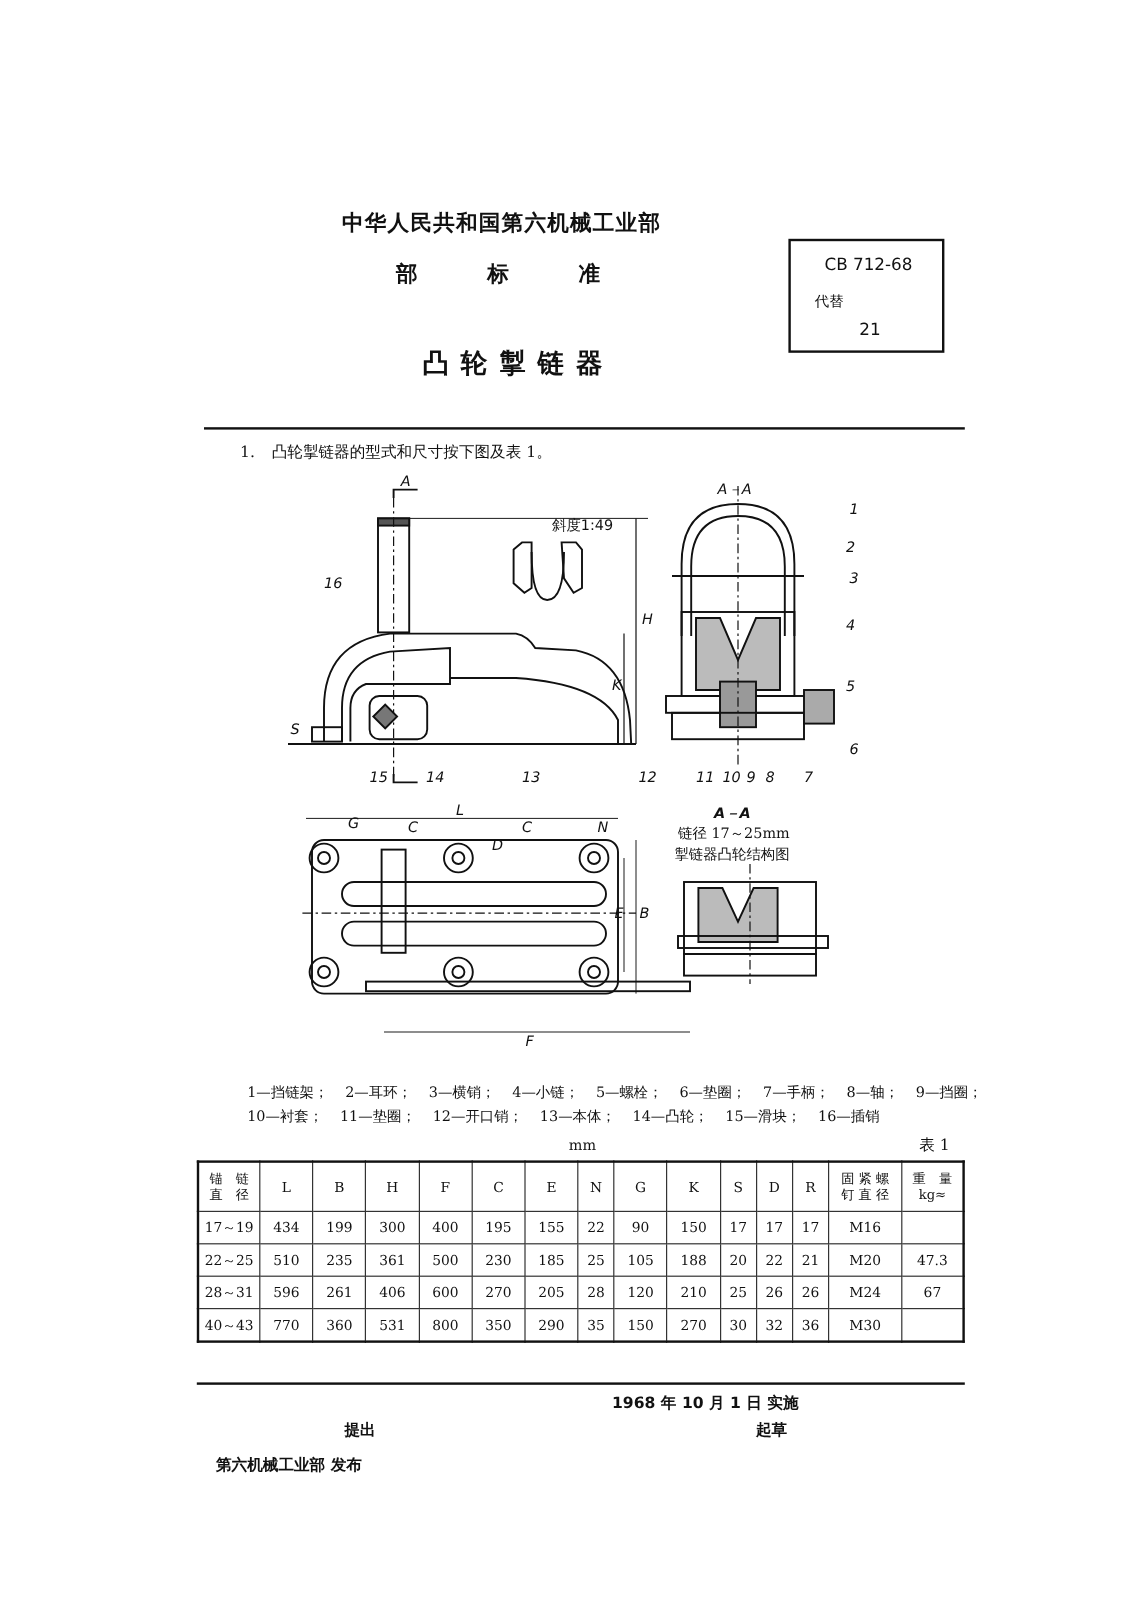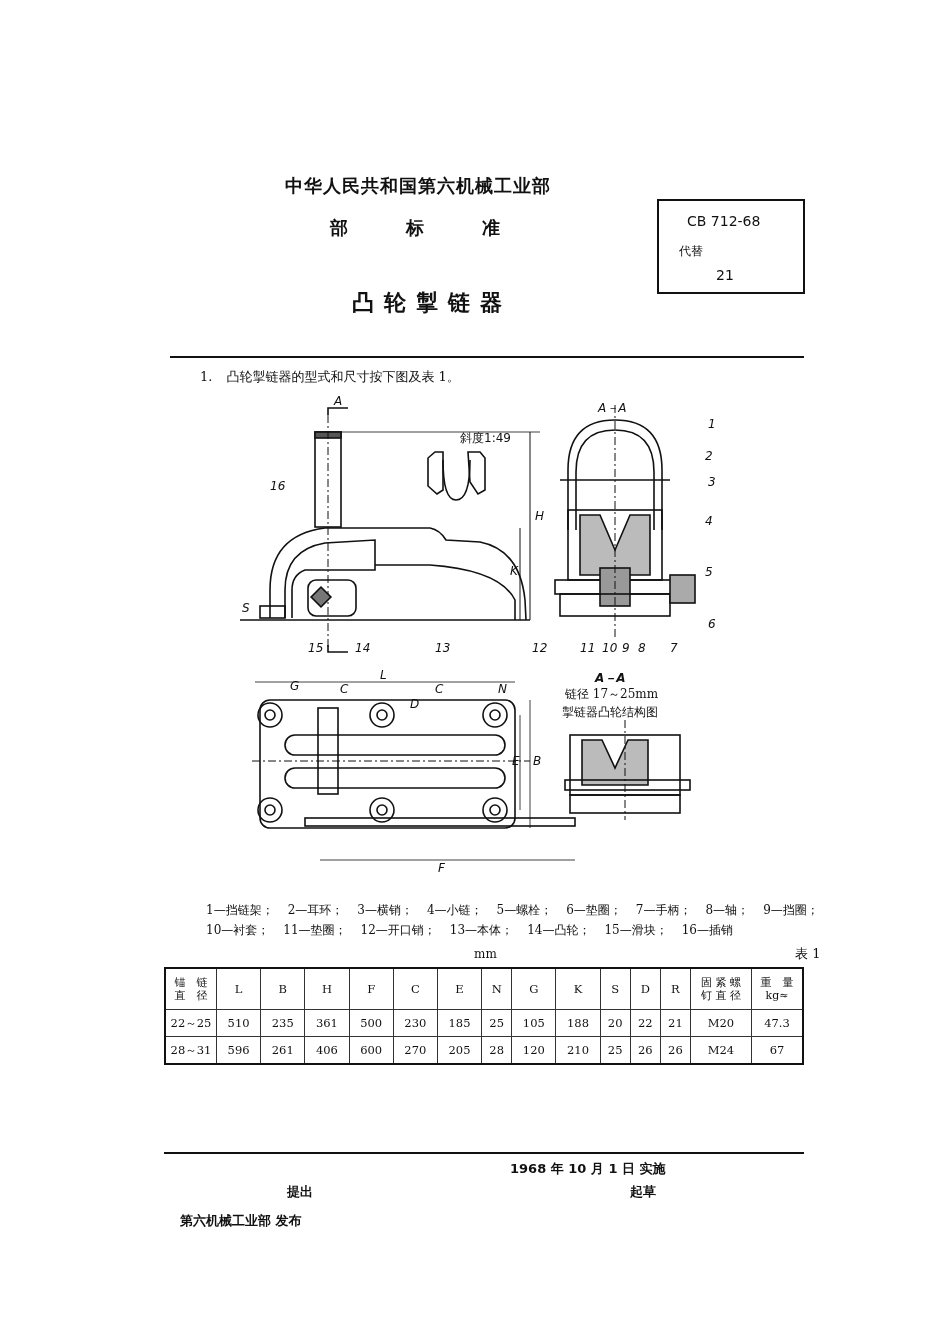--- a/index.html
+++ b/index.html
@@ -4,32 +4,32 @@
 <style>
   html, body { margin: 0; padding: 0; background: #ffffff; }
   body { width: 950px; height: 1343px; position: relative; overflow: hidden;
          font-family: "DejaVu Sans", sans-serif; color: #111; }
   .abs { position: absolute; }
   .ministry { left: 285px; top: 174px; font-size: 18px; font-weight: bold; letter-spacing: 1px; }
   .std-type { left: 330px; top: 216px; font-size: 18px; font-weight: bold; display: flex; gap: 0; }
   .std-type span { display: inline-block; }
   .std-type span + span { margin-left: 58px; }
   .doc-title { left: 340px; top: 288px; font-size: 22px; font-weight: bold; letter-spacing: 10px; margin-left: 12px; }
-  .code-box { left: 657px; top: 199px; width: 148px; height: 95px; border: 2px solid #111; box-sizing: border-box; text-align: right; }
+  .code-box { left: 657px; top: 199px; width: 130px; height: 95px; border: 2px solid #111; box-sizing: border-box; text-align: right; }
   .code-box .code { position: absolute; left: 28px; top: 12px; font-size: 14px; font-family: "DejaVu Sans", sans-serif; }
   .code-box .replace { position: absolute; left: 20px; top: 42px; font-size: 12px; font-family: Liberation Mono, monospace; }
   .code-box .num { position: absolute; left: 57px; top: 66px; font-size: 14px; }
   .rule-top { left: 170px; top: 356px; width: 634px; height: 0; border-top: 2px solid #111; }
   .clause { left: 200px; top: 368px; font-size: 13px; font-family: "DejaVu Serif", serif; }
   .clause .no { margin-right: 14px; }
   .drawing { left: 230px; top: 390px; width: 500px; height: 490px; }
   .legend { left: 206px; font-size: 12px; font-family: "DejaVu Serif", serif; white-space: nowrap; }
   .legend span { margin-right: 14px; }
   .unit { left: 474px; top: 947px; font-size: 12px; font-family: "DejaVu Serif", serif; }
-  .table-no { left: 766px; top: 945px; font-size: 13px; font-family: "DejaVu Serif", serif; margin-left: 29px; }
+  .table-no { left: 766px; top: 945px; font-size: 13px; font-family: "DejaVu Serif", serif; }
   table.data { position: absolute; left: 164px; top: 967px; width: 640px; border-collapse: collapse;
                font-family: "DejaVu Serif", serif; font-size: 11.5px; border: 2px solid #111; }
   table.data th, table.data td { border: 1px solid #333; text-align: center; padding: 0; font-weight: normal; }
   table.data thead th { height: 40px; }
   table.data tbody td { height: 26px; }
   .hdr2 { display: block; line-height: 13px; font-size: 11px; }
   .rule-bottom { left: 164px; top: 1152px; width: 640px; border-top: 2px solid #111; }
   .foot { font-size: 13px; font-weight: bold; }
 </style>
 </head>
@@ -197,20 +197,37 @@
           <span class="hdr2">钉 直 径</span>
         </th>
       <th style="width:50px">
           <span class="hdr2">重　量</span>
           <span class="hdr2">kg≈</span>
         </th>
     </tr>
   </thead>
   <tbody>
     <tr>
+      <td>17～19</td>
+        <td>434</td>
+        <td>199</td>
+        <td>300</td>
+        <td>400</td>
+        <td>195</td>
+        <td>155</td>
+        <td>22</td>
+        <td>90</td>
+        <td>150</td>
+        <td>17</td>
+        <td>17</td>
+        <td>17</td>
+        <td>M16</td>
+        <td></td>
+    </tr>
+    <tr>
       <td>22～25</td>
         <td>510</td>
         <td>235</td>
         <td>361</td>
         <td>500</td>
         <td>230</td>
         <td>185</td>
         <td>25</td>
         <td>105</td>
         <td>188</td>
@@ -230,20 +247,37 @@
         <td>205</td>
         <td>28</td>
         <td>120</td>
         <td>210</td>
         <td>25</td>
         <td>26</td>
         <td>26</td>
         <td>M24</td>
         <td>67</td>
     </tr>
+    <tr>
+      <td>40～43</td>
+        <td>770</td>
+        <td>360</td>
+        <td>531</td>
+        <td>800</td>
+        <td>350</td>
+        <td>290</td>
+        <td>35</td>
+        <td>150</td>
+        <td>270</td>
+        <td>30</td>
+        <td>32</td>
+        <td>36</td>
+        <td>M30</td>
+        <td></td>
+    </tr>
   </tbody>
 </table>
 
 <div class="abs rule-bottom"></div>
 <div class="abs foot" style="left:180px; top:1212px">第六机械工业部 发布</div>
 <div class="abs foot" style="left:287px; top:1183px">提出</div>
 <div class="abs foot" style="left:510px; top:1160px">1968 年 10 月 1 日 实施</div>
 <div class="abs foot" style="left:630px; top:1183px">起草</div>
 
 </body></html>

